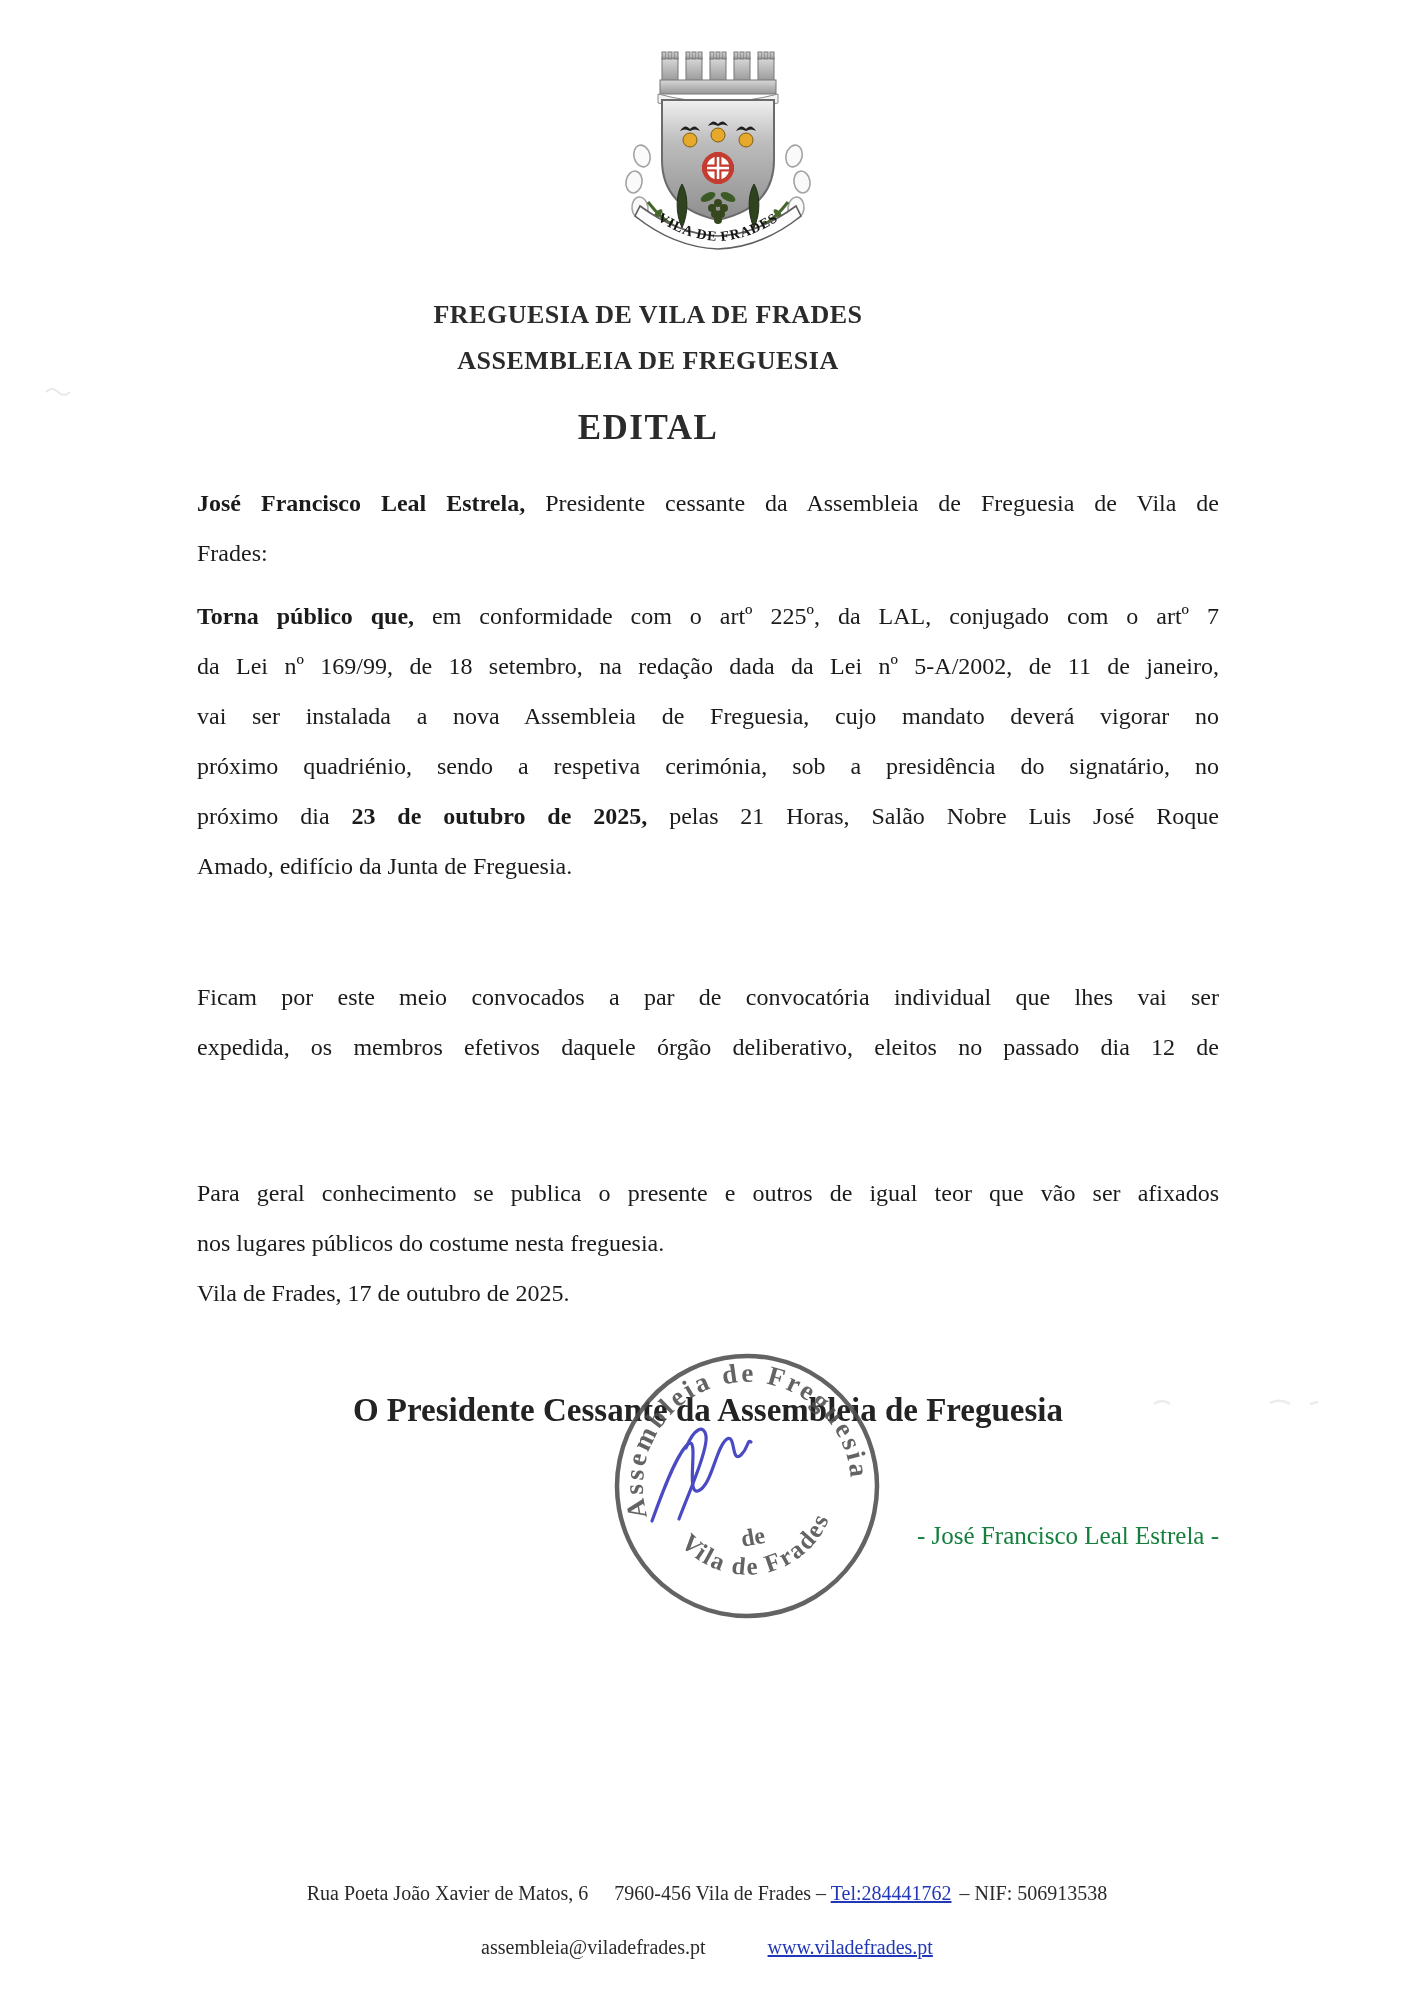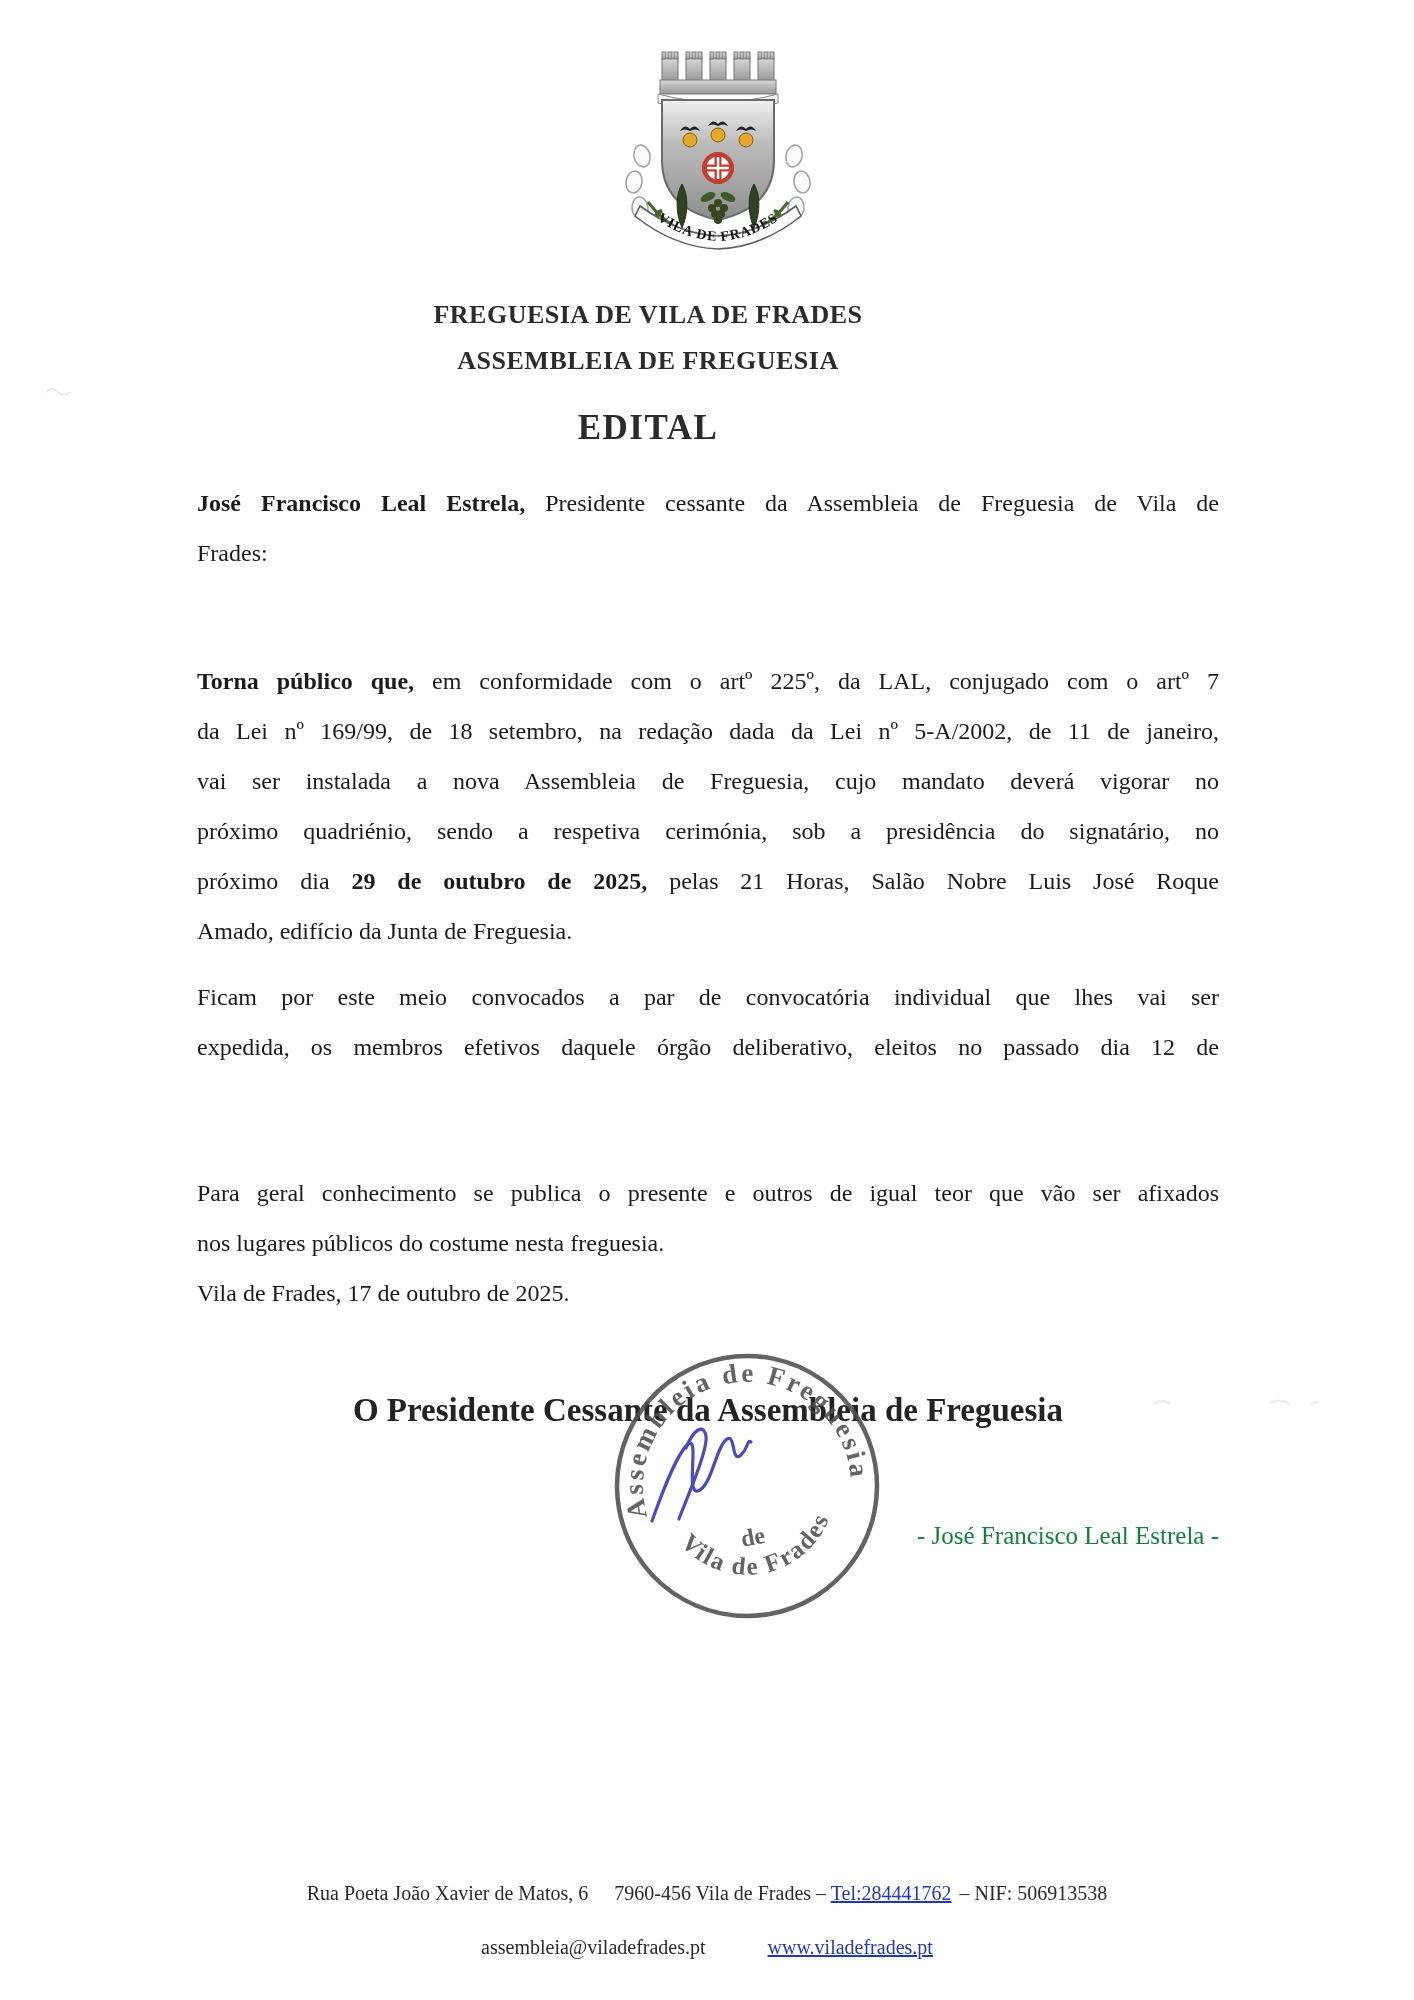--- a/index.html
+++ b/index.html
@@ -164,26 +164,26 @@
     <div class="t-line">FREGUESIA DE VILA DE FRADES</div>
     <div class="t-line">ASSEMBLEIA DE FREGUESIA</div>
   </div>
   <div class="edital">EDITAL</div>
 
   <div class="para" style="top:478px;">
     <div class="jline"><span class="b">José Francisco Leal Estrela,</span><span> Presidente cessante da Assembleia de Freguesia de Vila de</span></div>
     <div class="lline"><span>Frades:</span></div>
   </div>
 
-  <div class="para" style="top:656px;">
+  <div class="para" style="top:591px;">
     <div class="jline"><span class="b">Torna público que,</span><span> em conformidade com o artº 225º, da LAL, conjugado com o artº 7</span></div>
     <div class="jline"><span>da Lei nº 169/99, de 18 setembro, na redação dada da Lei nº 5-A/2002, de 11 de janeiro,</span></div>
     <div class="jline"><span>vai ser instalada a nova Assembleia de Freguesia, cujo mandato deverá vigorar no</span></div>
     <div class="jline"><span>próximo quadriénio, sendo a respetiva cerimónia, sob a presidência do signatário, no</span></div>
-    <div class="jline"><span>próximo dia </span><span class="b">29 de outubro de 2025,</span><span> pelas 21 Horas, Salão Nobre Luis José Roque</span></div>
+    <div class="jline"><span>próximo dia </span><span class="b">23 de outubro de 2025,</span><span> pelas 21 Horas, Salão Nobre Luis José Roque</span></div>
     <div class="lline"><span>Amado, edifício da Junta de Freguesia.</span></div>
   </div>
 
   <div class="para" style="top:972px;">
     <div class="jline"><span>Ficam por este meio convocados a par de convocatória individual que lhes vai ser</span></div>
     <div class="jline"><span>expedida, os membros efetivos daquele órgão deliberativo, eleitos no passado dia 12 de</span></div>
   </div>
 
   <div class="para" style="top:1168px;">
     <div class="jline"><span>Para geral conhecimento se publica o presente e outros de igual teor que vão ser afixados</span></div>

